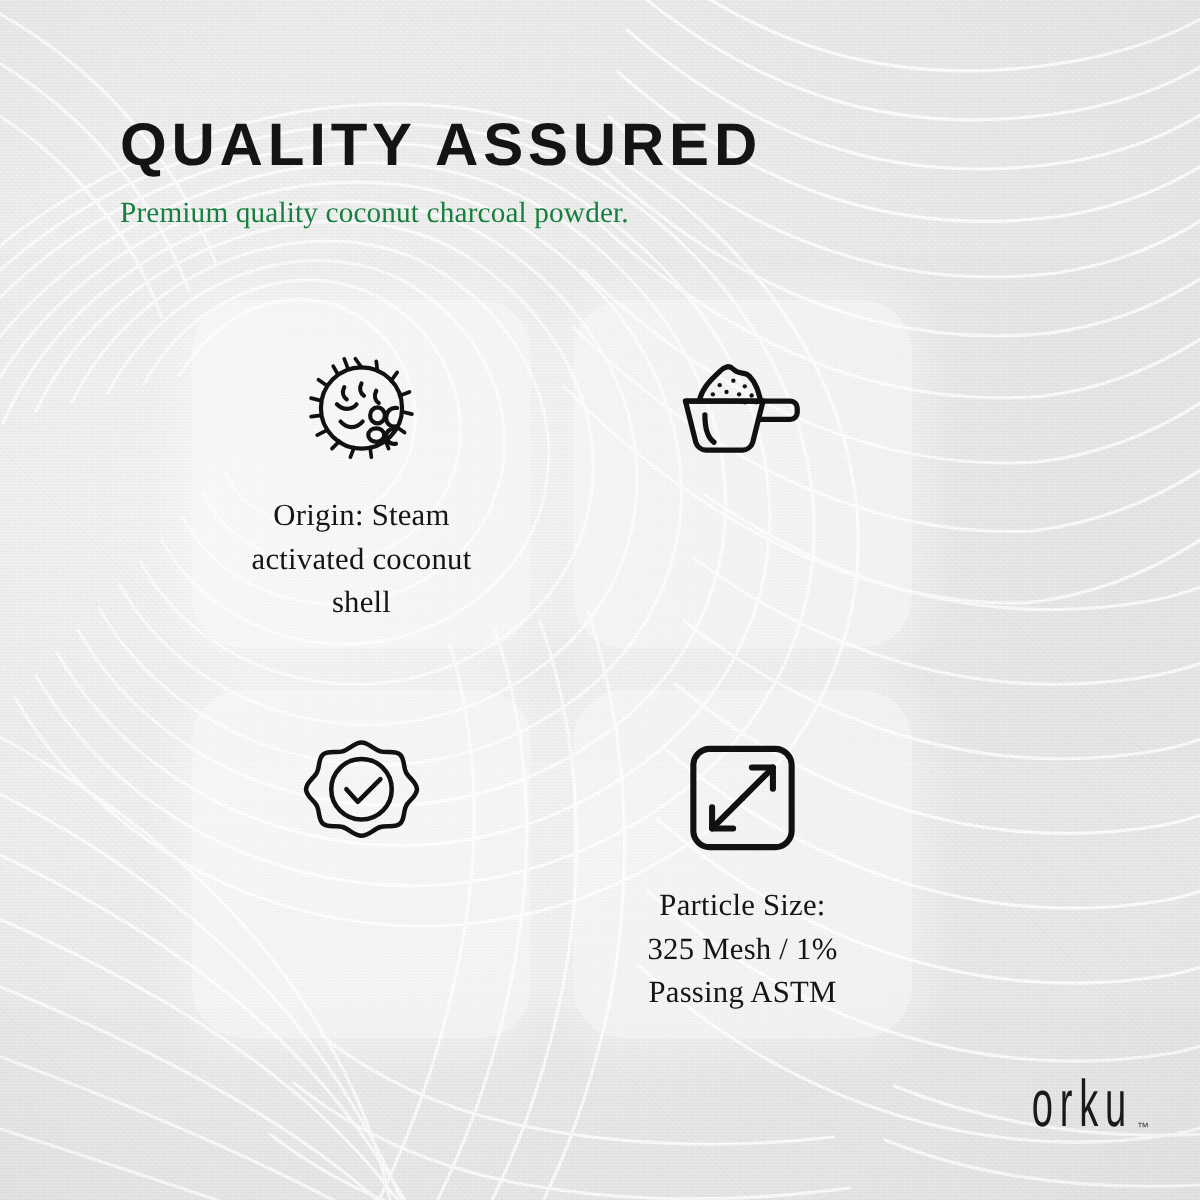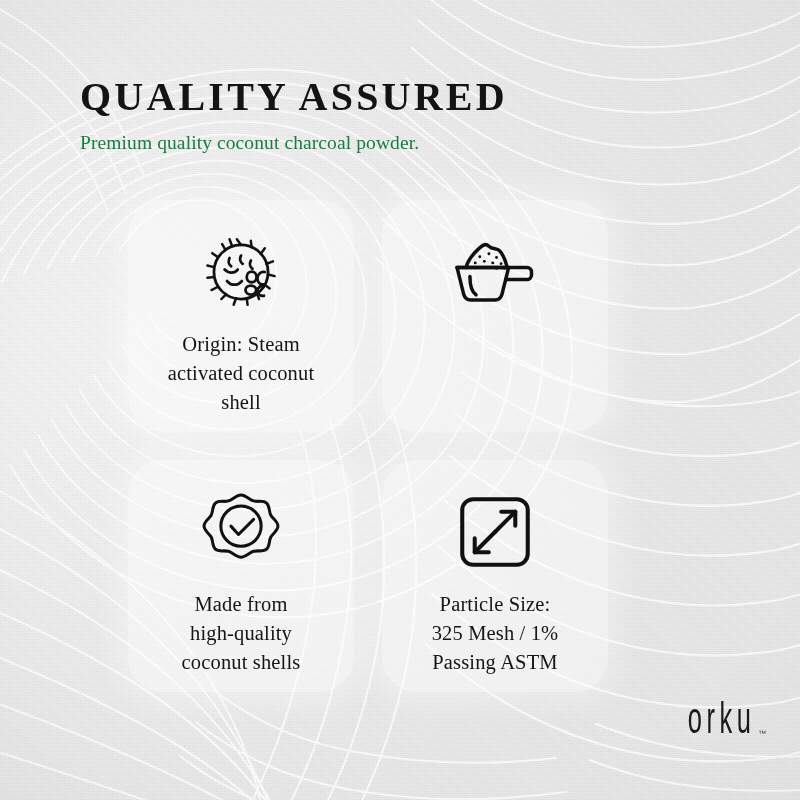--- a/index.html
+++ b/index.html
@@ -49,21 +49,21 @@
 
   
   .header {
     position: absolute;
     left: 80px;
     top: 76px;
     width: 620px;
   }
   .title {
     margin: 0;
-    font-family: Liberation Serif, serif;
+    font-family: Liberation Sans, sans-serif;
     font-weight: 700;
     font-size: 40px;
     letter-spacing: 3.2px;
     color: #141414;
     line-height: 1.05;
   }
   .subtitle {
     margin: 13px 0 0 0;
     font-family: "Liberation Serif", serif;
     font-size: 19.5px;
@@ -114,21 +114,21 @@
     text-align: center;
     letter-spacing: .15px;
     padding: 0 6px;
     white-space: pre-line;
   }
 
   
   .logo {
     position: absolute;
     right: 34px;
-    bottom: 60px;
+    bottom: 42px;
     display: flex;
     align-items: flex-end;
   }
   .logo-word {
     font-family: "Liberation Sans", sans-serif;
     font-weight: 300;
     font-size: 31px;
     letter-spacing: 5.5px;
     color: #1a1a1a;
     transform: scaleY(1.42) scaleX(.82);
@@ -307,23 +307,20 @@
                    c5.5,0 10,5.5 15,7 c5,1.5 11.5,-1 15.5,2.5 c4,3.5 2.5,10 5,14.5
                    c2.5,4.5 8.5,7.5 8.5,13 c0,5.5 -6,8.5 -8.5,13 c-2.5,4.5 -1,11 -5,14.5
                    c-4,3.5 -10.5,1 -15.5,2.5 c-5,1.5 -9.5,7 -15,7 c-5.5,0 -10,-5.5 -15,-7
                    c-5,-1.5 -11.5,1 -15.5,-2.5 c-4,-3.5 -2.5,-10 -5,-14.5
                    c-2.5,-4.5 -8.5,-7.5 -8.5,-13 c0,-5.5 6,-8.5 8.5,-13
                    c2.5,-4.5 1,-11 5,-14.5 c4,-3.5 10.5,-1 15.5,-2.5 c5,-1.5 9.5,-7 15,-7 z"></path>
           <circle cx="50" cy="43" r="24"></circle>
           <path d="M38,43 l9,10 l18,-18"></path>
         </svg>
       </div>
-      <div class="card-text">Made from
-high-quality
-coconut shells</div>
     </div>
 
     <div class="card">
       <div class="card-icon">
         <svg width="78" height="78" viewBox="0 0 100 100" fill="none" stroke="#111111" stroke-width="5.2" stroke-linecap="round" stroke-linejoin="round">
           <rect x="8" y="8" width="84" height="84" rx="14" ry="14"></rect>
           <path d="M76,24 L50,50"></path>
           <path d="M58,24 h18 v18"></path>
           <path d="M24,76 L50,50"></path>
           <path d="M42,76 h-18 v-18"></path>

